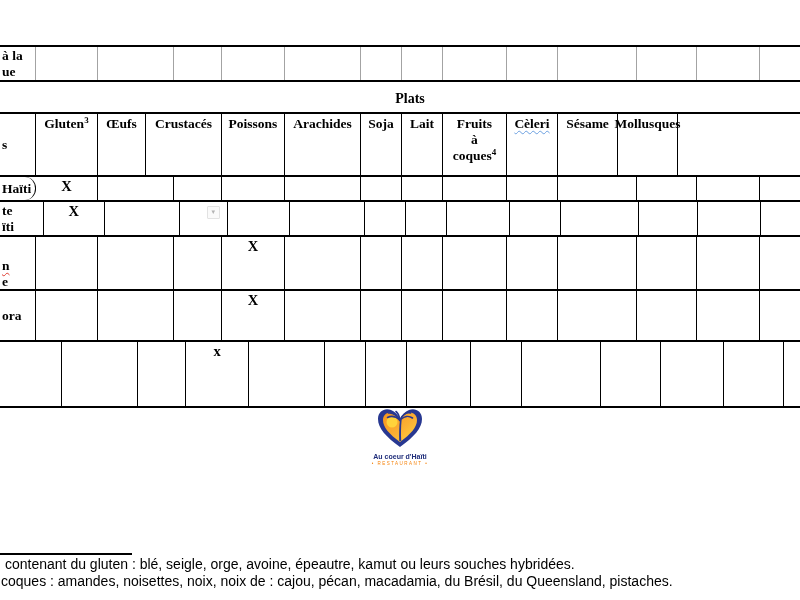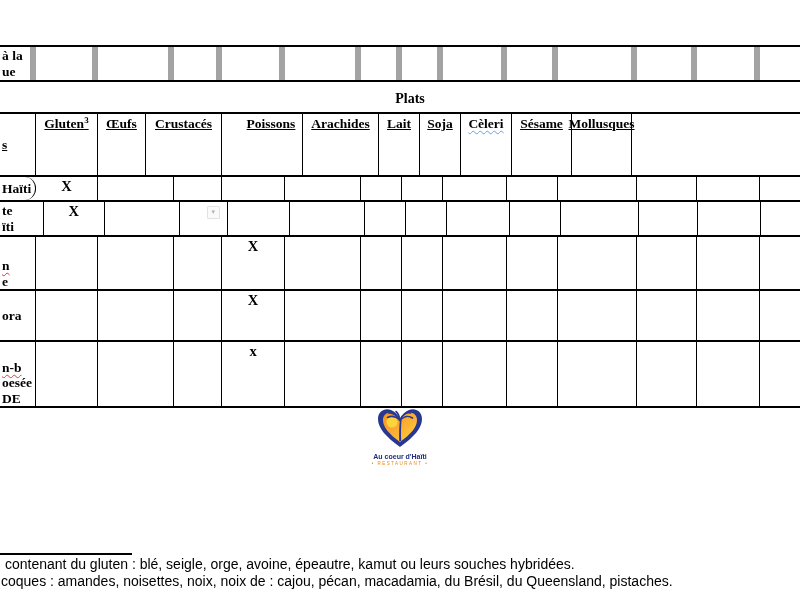--- a/index.html
+++ b/index.html
@@ -2,33 +2,33 @@
 <html><head>
 <meta charset="utf-8">
 <style>
   html,body{margin:0;padding:0;background:#fff;}
   .page{position:relative;width:800px;height:600px;background:#ffffff;overflow:hidden;
         font-family:"Liberation Serif", serif;color:#000;}
 
   
   .top-table{position:absolute;left:0;top:45px;width:820px;height:37px;box-sizing:border-box;
              border-top:2px solid #000;border-bottom:2px solid #000;display:flex;}
-  .tcell{box-sizing:border-box;height:100%;border-right:6px solid #a3a3a3;}
+  .tcell{box-sizing:border-box;height:100%;border-right:1px solid #a3a3a3;}
 
   
   .plats-title{position:absolute;left:0;top:91px;width:820px;text-align:center;
                font-weight:bold;font-size:14px;}
 
   
   .main-table{position:absolute;left:0;top:112px;width:820px;border-top:2px solid #000;}
   .mrow{display:flex;box-sizing:border-box;border-bottom:2px solid #000;}
   .mcell{box-sizing:border-box;border-right:1px solid #000;position:relative;
          display:flex;justify-content:center;align-items:flex-start;padding-top:2px;}
   .hcell{font-weight:bold;font-size:13.5px;line-height:16px;text-align:center;}
-  .header-text{white-space:pre-line;text-decoration:underline;}
+  .header-text{white-space:pre-line;}
   .header-text sup{font-size:9px;line-height:0;}
   .label-col{flex-direction:column;align-items:flex-start;justify-content:center;
              padding-left:2px;padding-top:0;font-weight:bold;font-size:13.5px;line-height:15.5px;
              text-align:left;}
   .lline{display:block;}
   .mark{font-weight:bold;font-size:14.5px;line-height:15px;}
   .misspelled{text-decoration:underline wavy #e03c31;text-decoration-thickness:1px;text-underline-offset:2px;}
   .squiggle{text-decoration:underline wavy #6a9fe0;text-decoration-thickness:1px;text-underline-offset:2px;}
 
   .dropdown{position:absolute;right:7px;top:4px;width:11px;height:11px;background:#fafafa;
@@ -82,31 +82,36 @@
         </div>
         <div class="mcell hcell" style="width: 62px;">
           <div class="header-text">Gluten<sup>3</sup></div>
         </div>
         <div class="mcell hcell" style="width: 48px;">
           <div class="header-text">Œufs</div>
         </div>
         <div class="mcell hcell" style="width: 76px;">
           <div class="header-text">Crustacés</div>
         </div>
-        <div class="mcell hcell" style="width: 63px; margin-left: 18px;">
+        <div class="mcell hcell" style="width: 63px;">
           <div class="header-text">Poissons</div>
         </div>
         <div class="mcell hcell" style="width: 76px;">
           <div class="header-text">Arachides</div>
         </div>
         <div class="mcell hcell" style="width: 41px;">
+          <div class="header-text">Soja</div>
+        </div>
+        <div class="mcell hcell" style="width: 41px;">
           <div class="header-text">Lait</div>
         </div>
-        <div class="mcell hcell" style="width: 41px;">
-          <div class="header-text">Soja</div>
+        <div class="mcell hcell" style="width: 64px;">
+          <div class="header-text">Fruits
+à
+coques<sup>4</sup></div>
         </div>
         <div class="mcell hcell" style="width: 51px;">
           <div class="header-text squiggle">Cèleri</div>
         </div>
         <div class="mcell hcell" style="width: 60px;">
           <div class="header-text">Sésame</div>
         </div>
         <div class="mcell hcell" style="width: 60px;">
           <div class="header-text">Mollusques</div>
         </div>
@@ -189,25 +194,20 @@
         <div class="mcell" style="width: 41px;"></div>
         <div class="mcell" style="width: 41px;"></div>
         <div class="mcell" style="width: 64px;"></div>
         <div class="mcell" style="width: 51px;"></div>
         <div class="mcell" style="width: 79px;"></div>
         <div class="mcell" style="width: 60px;"></div>
         <div class="mcell" style="width: 63px;"></div>
         <div class="mcell" style="width: 60px;"></div>
       </div>
       <div class="mrow" style="height: 66px;">
-        <div class="mcell label-col" style="width: 36px; justify-content: flex-end;">
-          <span class="lline misspelled">n-b</span>
-          <span class="lline">oesée</span>
-          <span class="lline">DE</span>
-        </div>
         <div class="mcell" style="width: 62px;"></div>
         <div class="mcell" style="width: 76px;"></div>
         <div class="mcell" style="width: 48px;"></div>
         <div class="mcell" style="width: 63px;">
           <span class="mark">x</span>
         </div>
         <div class="mcell" style="width: 76px;"></div>
         <div class="mcell" style="width: 41px;"></div>
         <div class="mcell" style="width: 41px;"></div>
         <div class="mcell" style="width: 64px;"></div>

